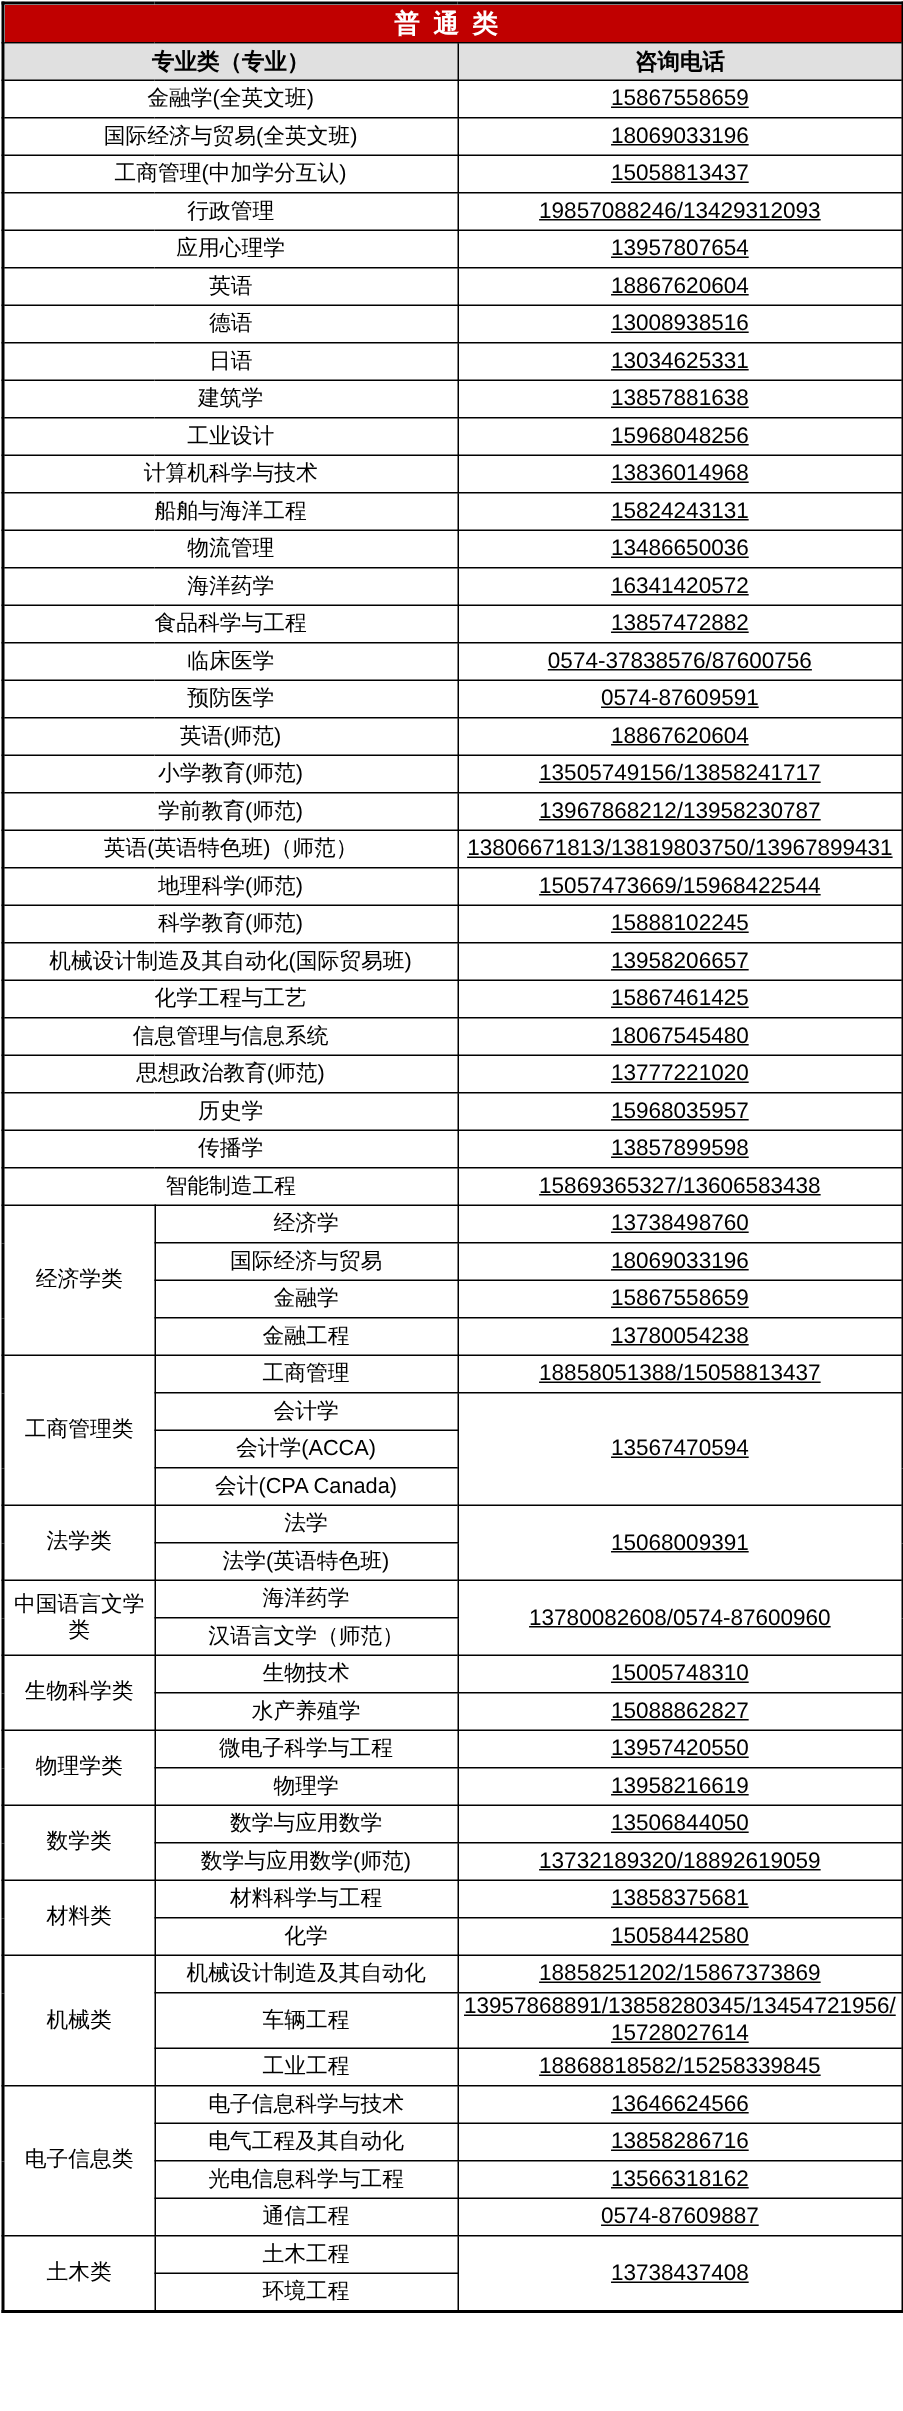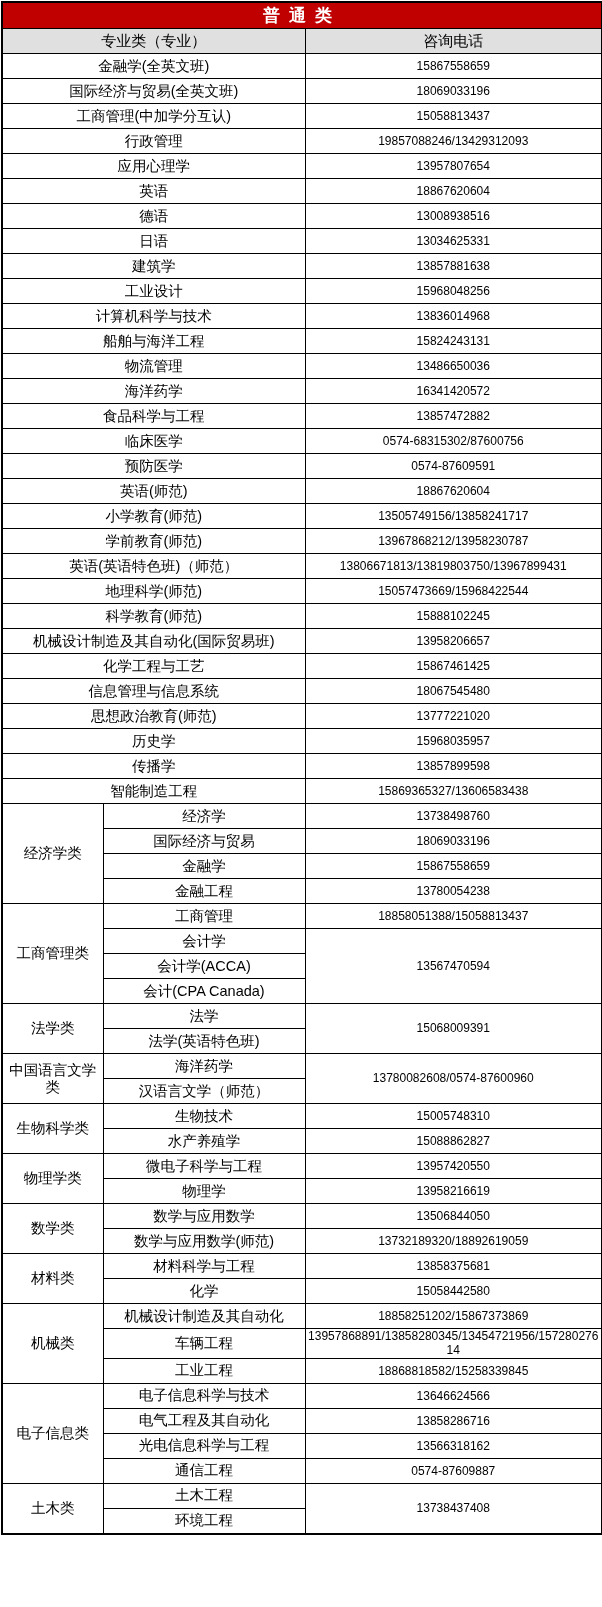--- a/index.html
+++ b/index.html
@@ -31,33 +31,34 @@
     background: #c00000;
     color: #ffffff;
     font-size: 17px;
     font-weight: bold;
     letter-spacing: 9px;
     height: 25px;
   }
   tr.colhead-row th {
     background: #e0e0e0;
     font-size: 15px;
-    font-weight: normal;
+    font-weight: bold;
     height: 24px;
   }
   td.major, td.category {
     font-size: 14.5px;
     height: 24px;
     line-height: 1.15;
   }
   td.phone {
-    font-size: 12px;
+    font-size: 15px;
     height: 24px;
     line-height: 1.2;
     word-break: break-all;
+    text-decoration: underline;
   }
   col.c-cat   { width: 101px; }
   col.c-major { width: 202px; }
   col.c-phone { width: 297px; }
 </style>
 </head>
 <body>
 
 <div class="page">
   <table class="grid">
@@ -131,21 +132,21 @@
         <tr>
           <td class="major" colspan="2">海洋药学</td>
           <td class="phone">16341420572</td>
         </tr>
         <tr>
           <td class="major" colspan="2">食品科学与工程</td>
           <td class="phone">13857472882</td>
         </tr>
         <tr>
           <td class="major" colspan="2">临床医学</td>
-          <td class="phone">0574-68315302/87600756</td>
+          <td class="phone">0574-37838576/87600756</td>
         </tr>
         <tr>
           <td class="major" colspan="2">预防医学</td>
           <td class="phone">0574-87609591</td>
         </tr>
         <tr>
           <td class="major" colspan="2">英语(师范)</td>
           <td class="phone">18867620604</td>
         </tr>
         <tr>

